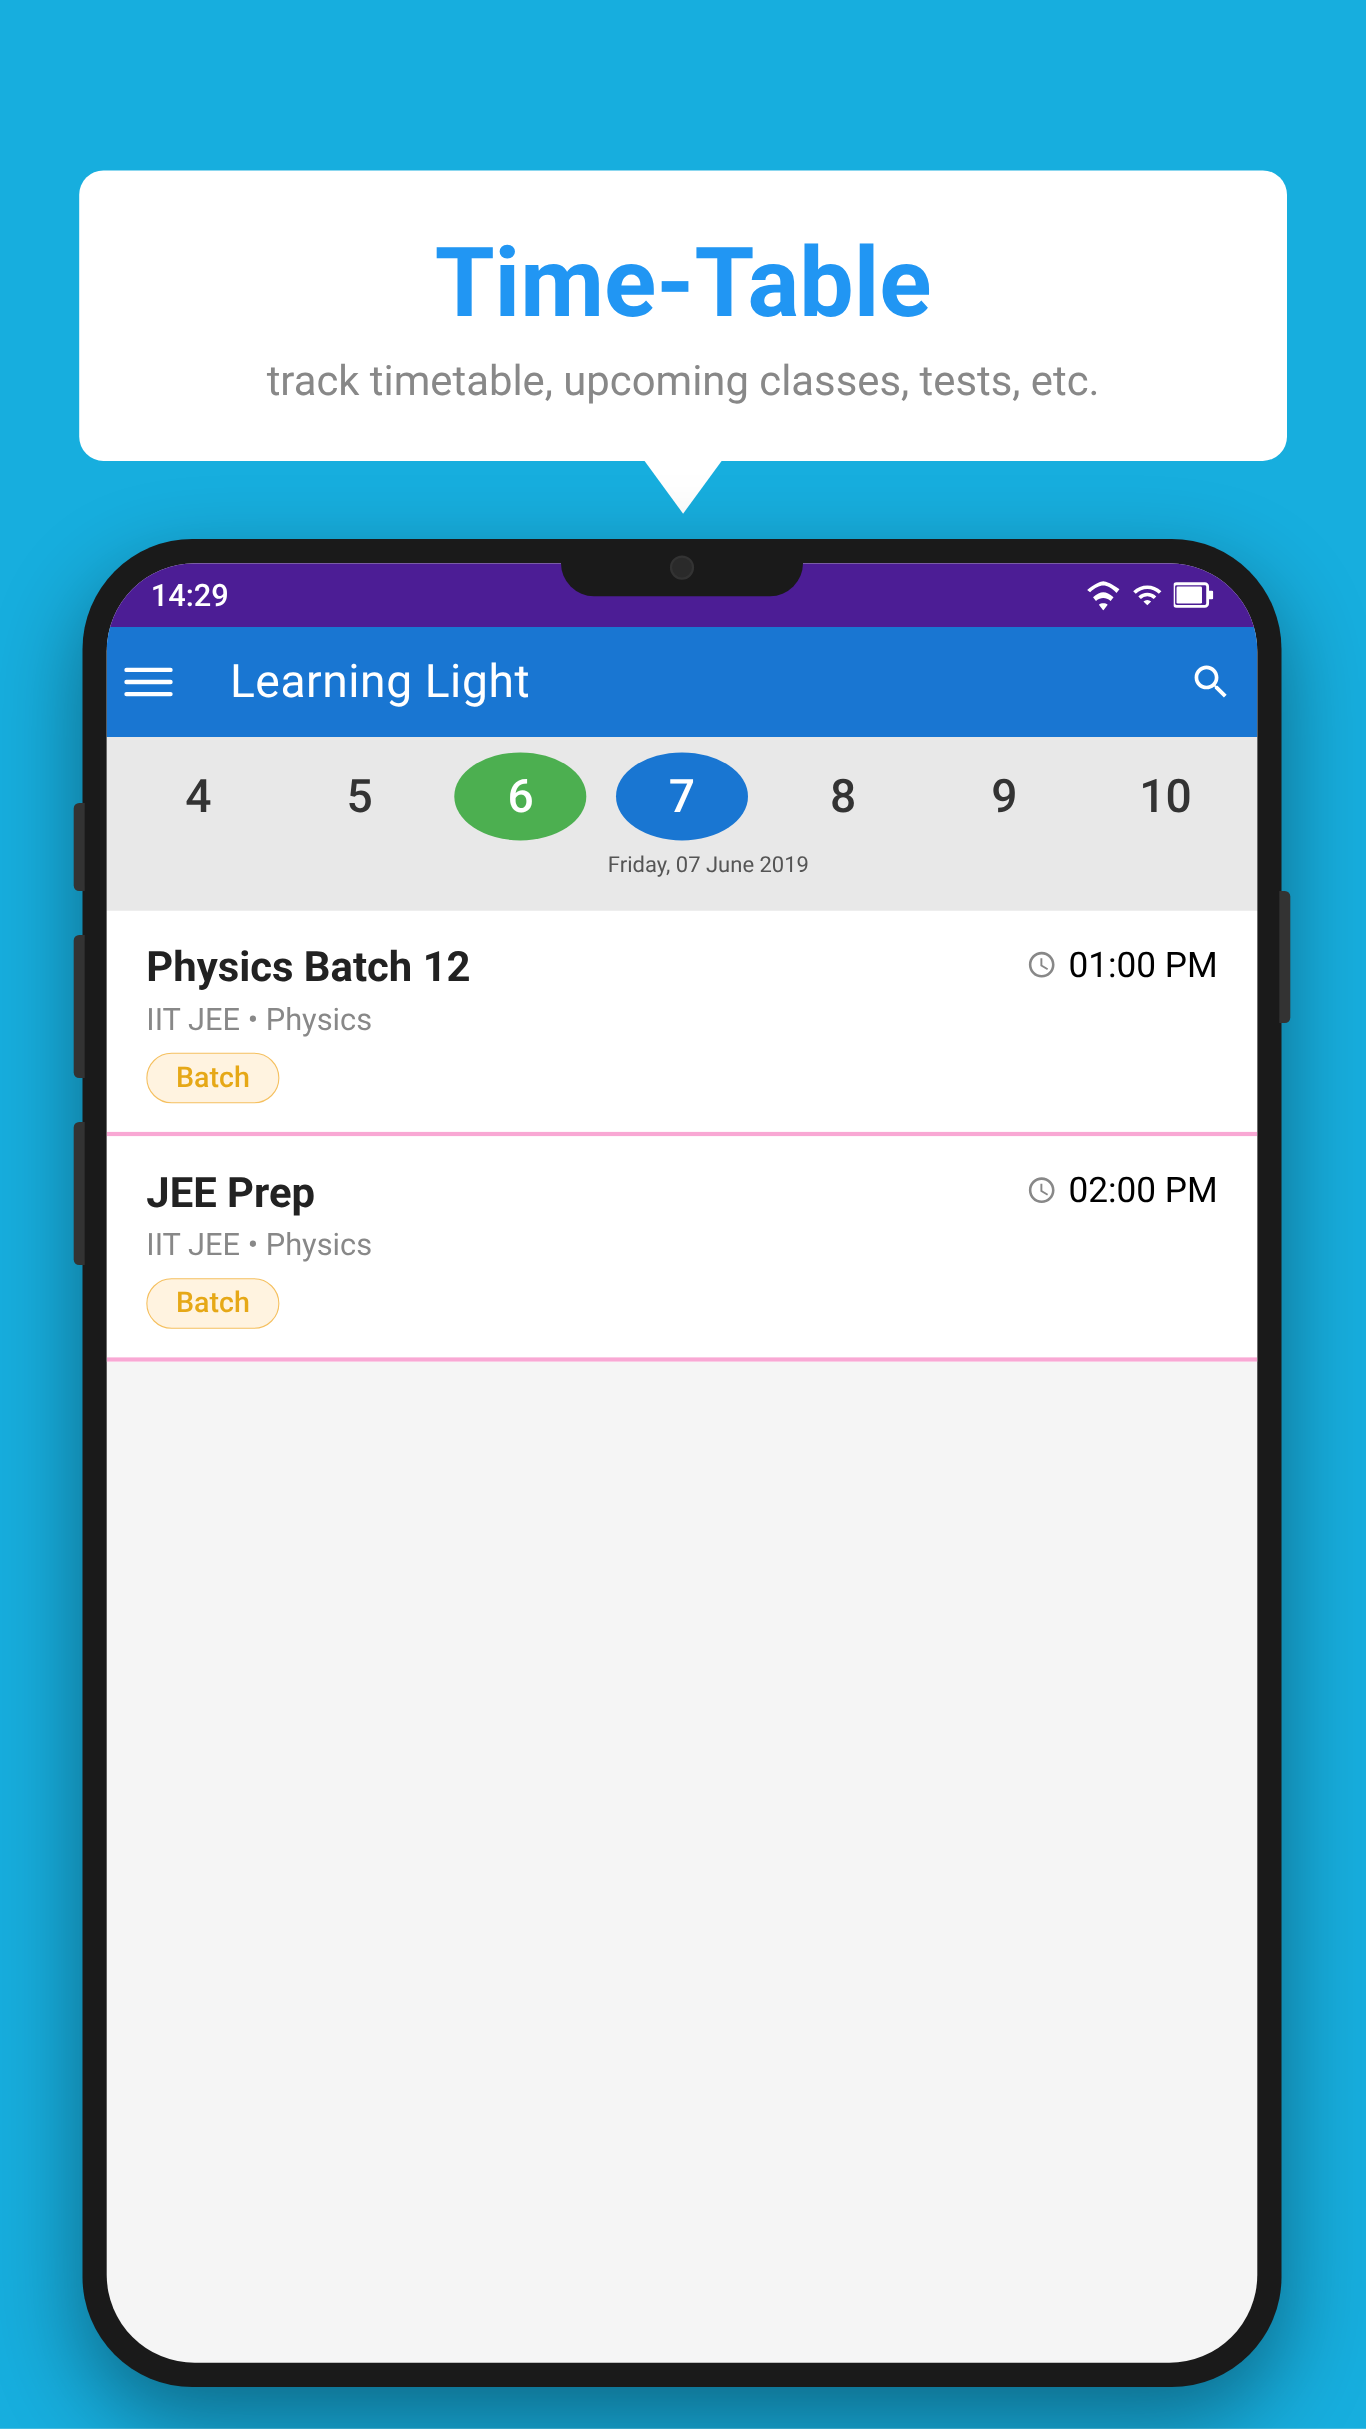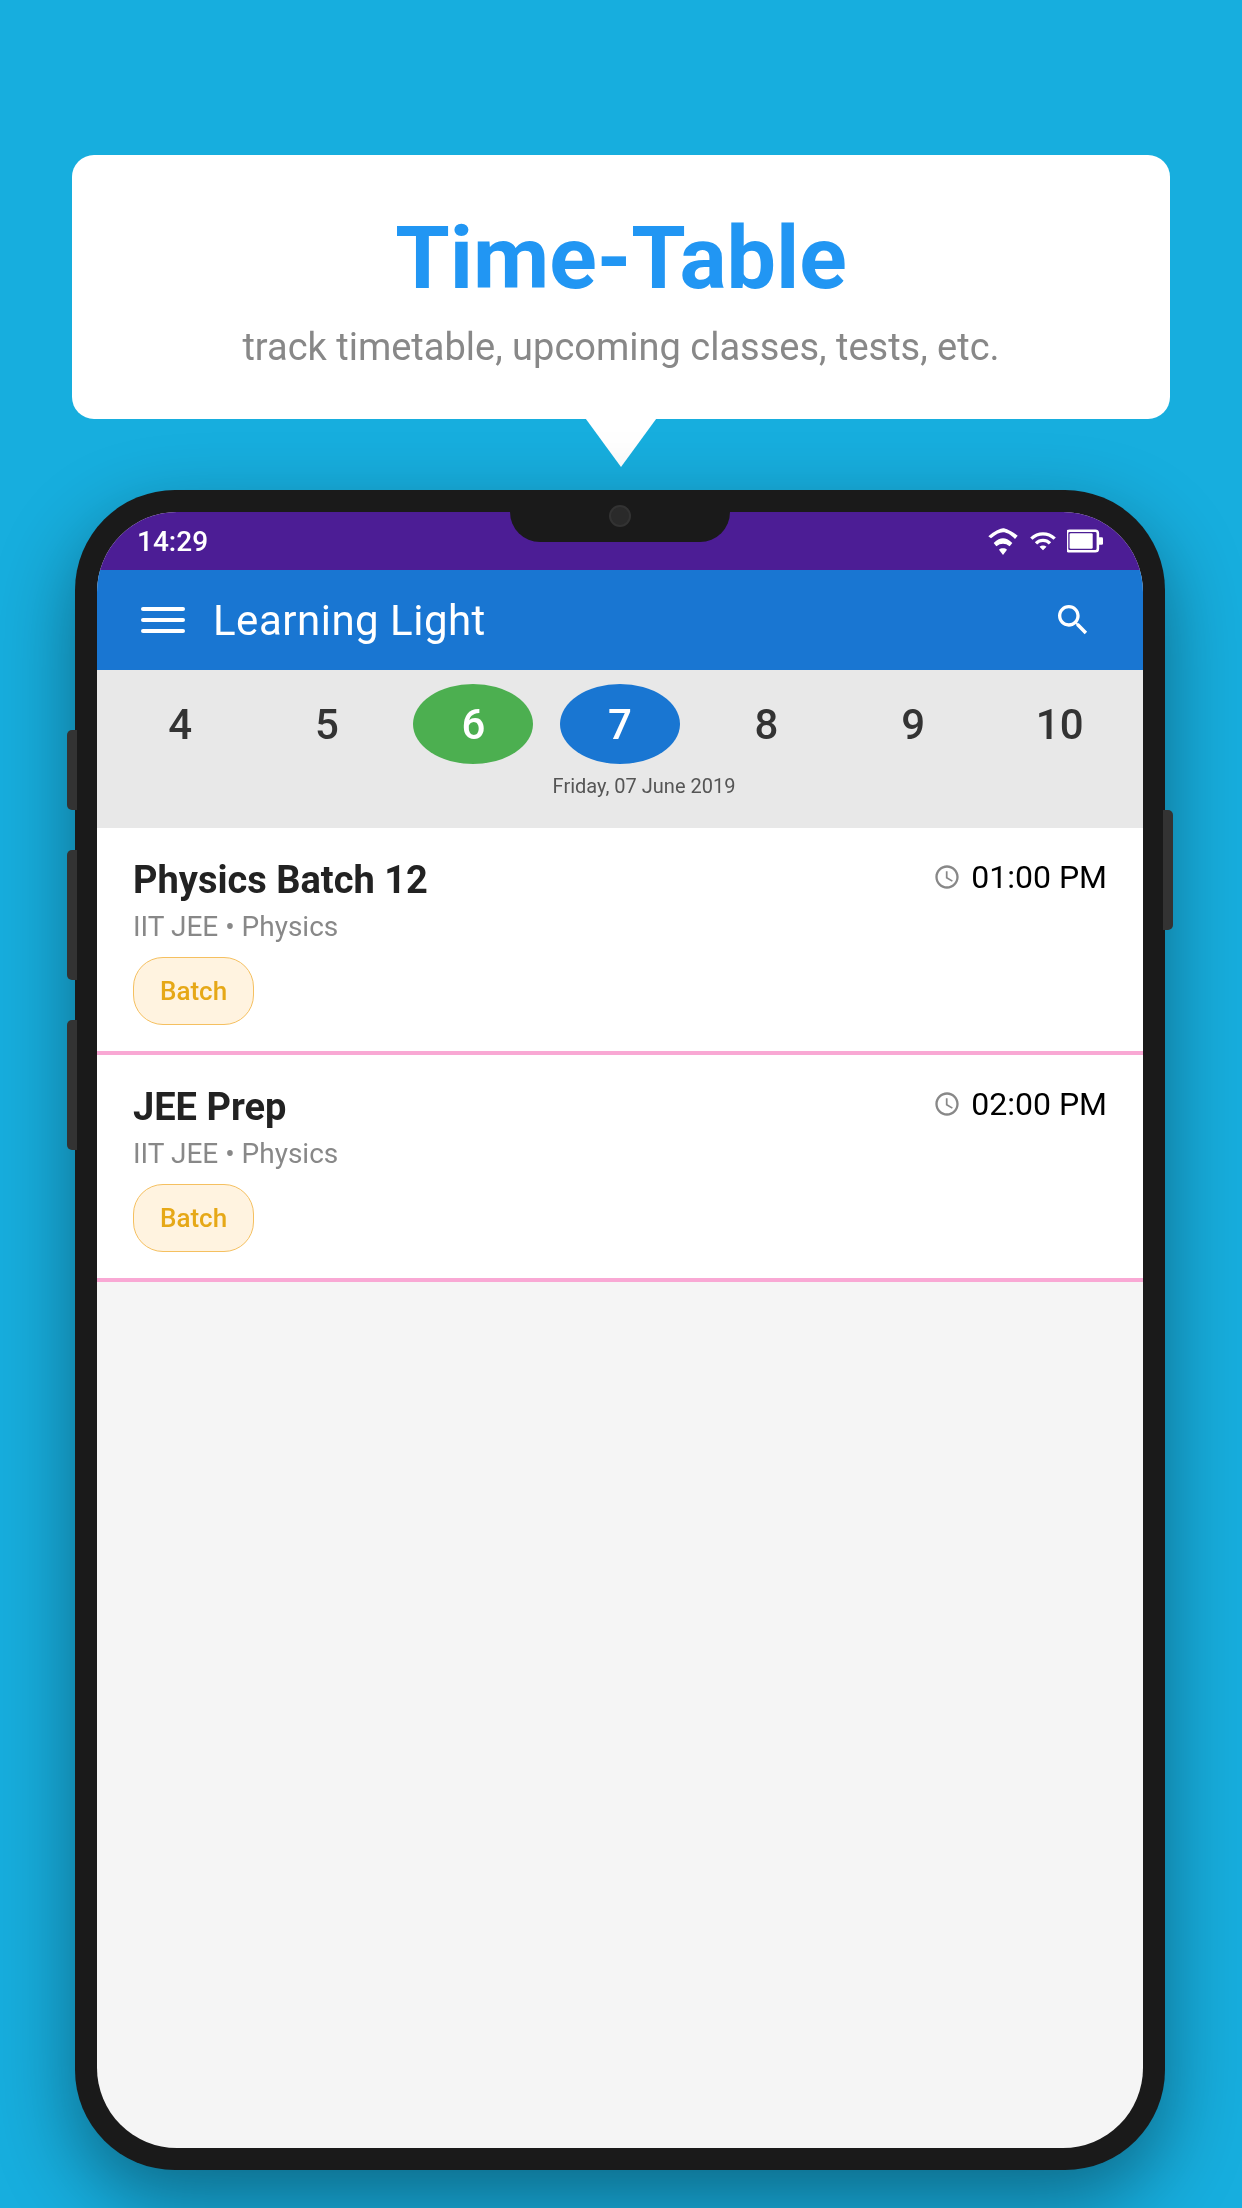--- a/index.html
+++ b/index.html
@@ -133,22 +133,23 @@
       align-items: center;
       gap: 10px;
     }
 
     
     .app-bar {
       background: #1976D2;
       height: 100px;
       display: flex;
       align-items: center;
-      padding: 0 44px;
+      padding: 0 16px;
       color: white;
+      gap: 24px;
     }
 
     .hamburger-icon {
       width: 44px;
       display: flex;
       flex-direction: column;
       gap: 7px;
       margin-right: 28px;
       cursor: pointer;
     }
@@ -281,21 +282,21 @@
       color: #888;
       margin-bottom: 14px;
     }
 
     .batch-badge {
       display: inline-block;
       background: #FFF3E0;
       color: #E6A817;
       border: 1.5px solid #F5C060;
       border-radius: 30px;
-      padding: 18px 26px;
+      padding: 7px 26px;
       font-size: 26px;
       font-weight: 500;
     }
 
     
     .phone-side-btn-right {
       position: absolute;
       right: -8px;
       top: 320px;
       width: 10px;

